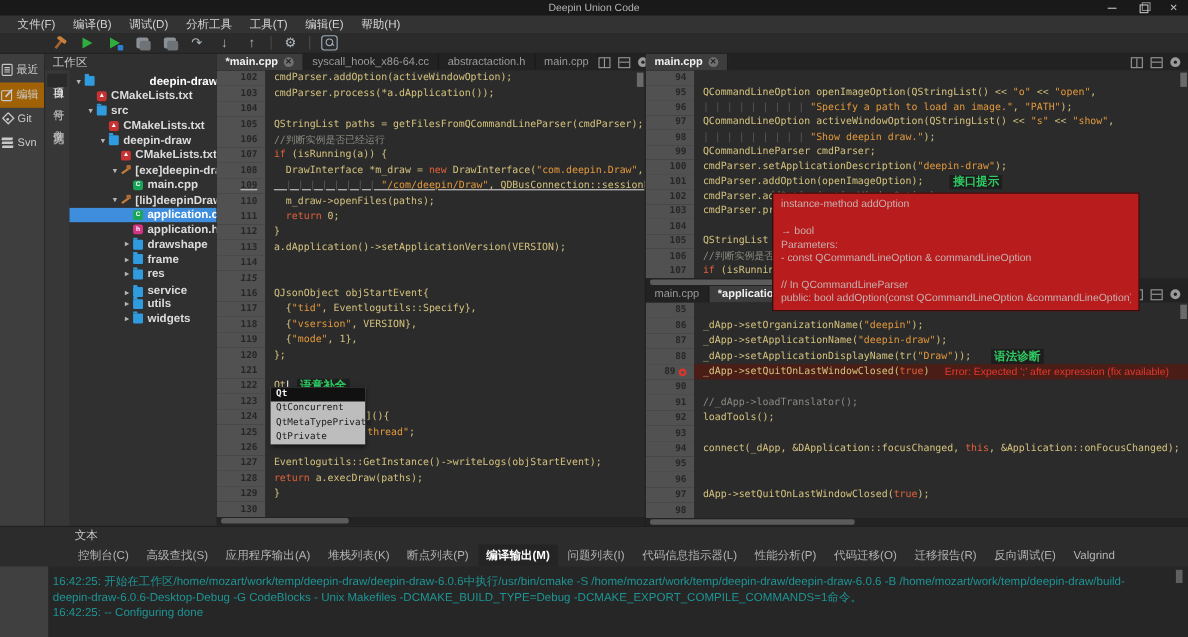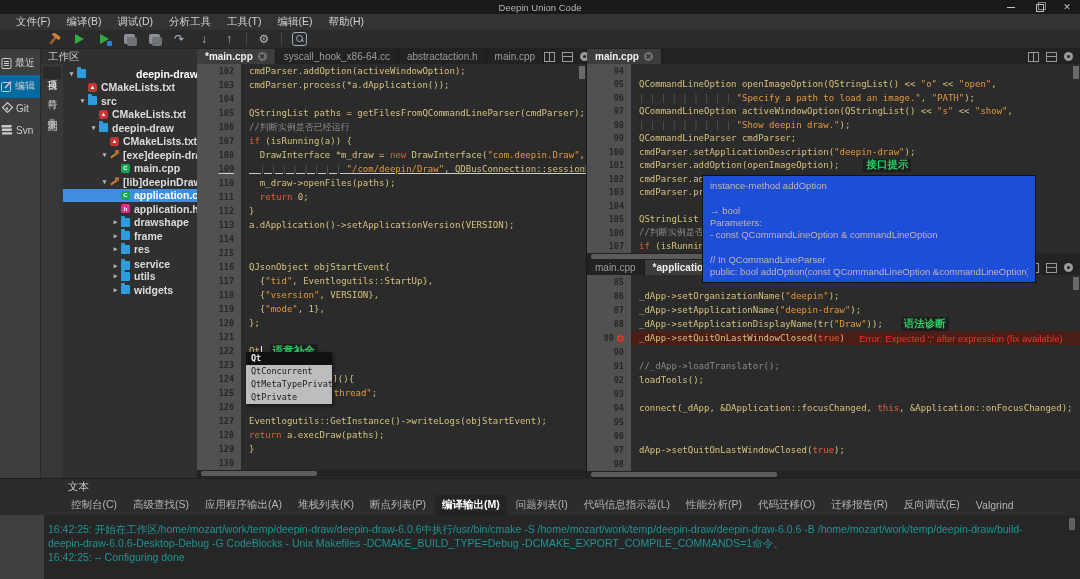--- a/index.html
+++ b/index.html
@@ -27,21 +27,21 @@
   .blocks{width:11px;height:10px;background:#8a9096;border-radius:2px;position:relative}
   .blocks::after{content:"";position:absolute;left:3px;top:3px;width:10px;height:9px;background:#6d7377;border-radius:2px}
   .tbsep{width:1px;height:12px;background:#4a4a4a}
   .search-ic{width:13px;height:12px;border:1px solid #9fb0bd;border-radius:3px;position:relative}
   .search-ic::after{content:"";position:absolute;left:3px;top:2px;width:5px;height:5px;border:1px solid #9fb0bd;border-radius:50%}
   .search-ic::before{content:"";position:absolute;left:8px;top:7px;width:3px;height:1px;background:#9fb0bd;transform:rotate(45deg)}
   
   .main{display:flex;height:429px}
   .activity{width:40px;background:#3e3e3e;display:flex;flex-direction:column;align-items:center;padding-top:3px}
   .act-item{width:40px;padding:4px 0 5px;display:flex;flex-direction:row;align-items:center;gap:2px}
-  .act-item.active{background:#0369a1}
+  .act-item.active{background:#a16207}
   .act-label{font-size:10px;color:#cbcbcb}
   .workspace{width:156px;background:#303030;display:flex;flex-direction:column;border-left:1px solid #2a2a2a}
   .ws-header{height:15px;font-size:10.5px;color:#c9c9c9;padding-left:7px;display:flex;align-items:center}
   .ws-body{flex:1;display:flex;min-height:0}
   .ws-strip{width:22px;background:#373737;display:flex;flex-direction:column;align-items:center;padding-top:3px;gap:7px}
   .vtab{writing-mode:vertical-rl;font-size:10px;color:#b9b9b9;padding:5px 2px;letter-spacing:1px}
   .vtab.active{background:#2a2a2a;color:#ececec}
   .tree{flex:1;padding-top:3px;overflow:hidden}
   .tree-row{height:13.5px;display:flex;align-items:center;font-size:10.5px;color:#dcdcdc;font-weight:600;white-space:nowrap;overflow:hidden}
   .tree-row.selected{background:#3f8ede;color:#fff}
@@ -78,21 +78,21 @@
   .crow.errline .ctext{background:#4b1d17}
   .bpdot{width:7px;height:7px;border:2px solid #dd352a;border-radius:50%;margin-left:3px;box-sizing:border-box;flex:none}
   .sd{color:#d4c27e}.sk{color:#e2603c}.ss{color:#e3993c}.sc{color:#8b8b85}.sm{color:#585858}
   .ann{color:#2ecc63;font-weight:bold;font-family:"Liberation Sans",sans-serif;font-size:10.5px;background:rgba(15,15,15,.45);padding:0 3px;white-space:nowrap}
   .errmsg{color:#e8372e;font-family:"Liberation Sans",sans-serif;font-size:9.5px;margin-left:14px;white-space:nowrap}
   .caret{display:inline-block;width:1px;height:10px;background:#eee;margin-left:1px}
   .hscroll{height:7px;background:#232323;position:relative;flex:none}
   .hs-handle{position:absolute;top:1px;height:5px;background:#5b5b5b;border-radius:2px}
   .vs-handle{position:absolute;right:1px;top:2px;width:6px;height:13px;background:#6a6a6a;z-index:5}
   
-  .tooltip{position:absolute;left:115px;top:126px;width:318px;background:#1d4ed8;border:1px solid #101010;z-index:40;padding:4px 7px;font-size:9.5px;color:#c6b2b2;line-height:12.3px}
+  .tooltip{position:absolute;left:115px;top:126px;width:318px;background:#b91c1c;border:1px solid #101010;z-index:40;padding:4px 7px;font-size:9.5px;color:#c6b2b2;line-height:12.3px}
   .tooltip .tl{white-space:nowrap;overflow:hidden}
   .completion{position:absolute;left:49px;top:303px;width:86px;z-index:35;font-family:"DejaVu Sans Mono",monospace;font-size:8.5px;line-height:13px;background:#bdbdbd;box-shadow:1px 2px 4px rgba(0,0,0,.55)}
   .comp-item{padding:0 5px;color:#1b1b1b;white-space:nowrap}
   .comp-item.selected{background:#111;color:#f2f2f2;font-weight:bold}
   
   .bottom{height:102px;background:#2c2c2c;border-top:1px solid #1f1f1f;display:flex;flex-direction:column}
   .bp-label{height:15px;font-size:10.5px;color:#c9c9c9;padding-left:68px;display:flex;align-items:center}
   .bp-tabs{height:21px;display:flex;align-items:center;padding-left:64px;gap:2px}
   .btab{font-size:10.5px;color:#b3b3b3;padding:3px 7px;white-space:nowrap}
   .btab.active{color:#fff;font-weight:bold;background:#242424}
@@ -385,21 +385,21 @@
             <div class="crow" style="height: 14px; font-style: italic;">
               <span class="ln">115</span>
               <span class="ctext"></span>
             </div>
             <div class="crow" style="height: 14px;">
               <span class="ln">116</span>
               <span class="ctext"><span class="sd">QJsonObject objStartEvent{</span></span>
             </div>
             <div class="crow" style="height: 14px;">
               <span class="ln">117</span>
-              <span class="ctext"><span class="sd">  {</span><span class="ss">"tid"</span><span class="sd">, Eventlogutils::StartUp},</span></span>
+              <span class="ctext"><span class="sd">  {</span><span class="ss">"tid"</span><span class="sd">, Eventlogutils::Specify},</span></span>
             </div>
             <div class="crow" style="height: 14px;">
               <span class="ln">118</span>
               <span class="ctext"><span class="sd">  {</span><span class="ss">"vsersion"</span><span class="sd">, VERSION},</span></span>
             </div>
             <div class="crow" style="height: 14px;">
               <span class="ln">119</span>
               <span class="ctext"><span class="sd">  {</span><span class="ss">"mode"</span><span class="sd">, 1},</span></span>
             </div>
             <div class="crow" style="height: 14px;">

